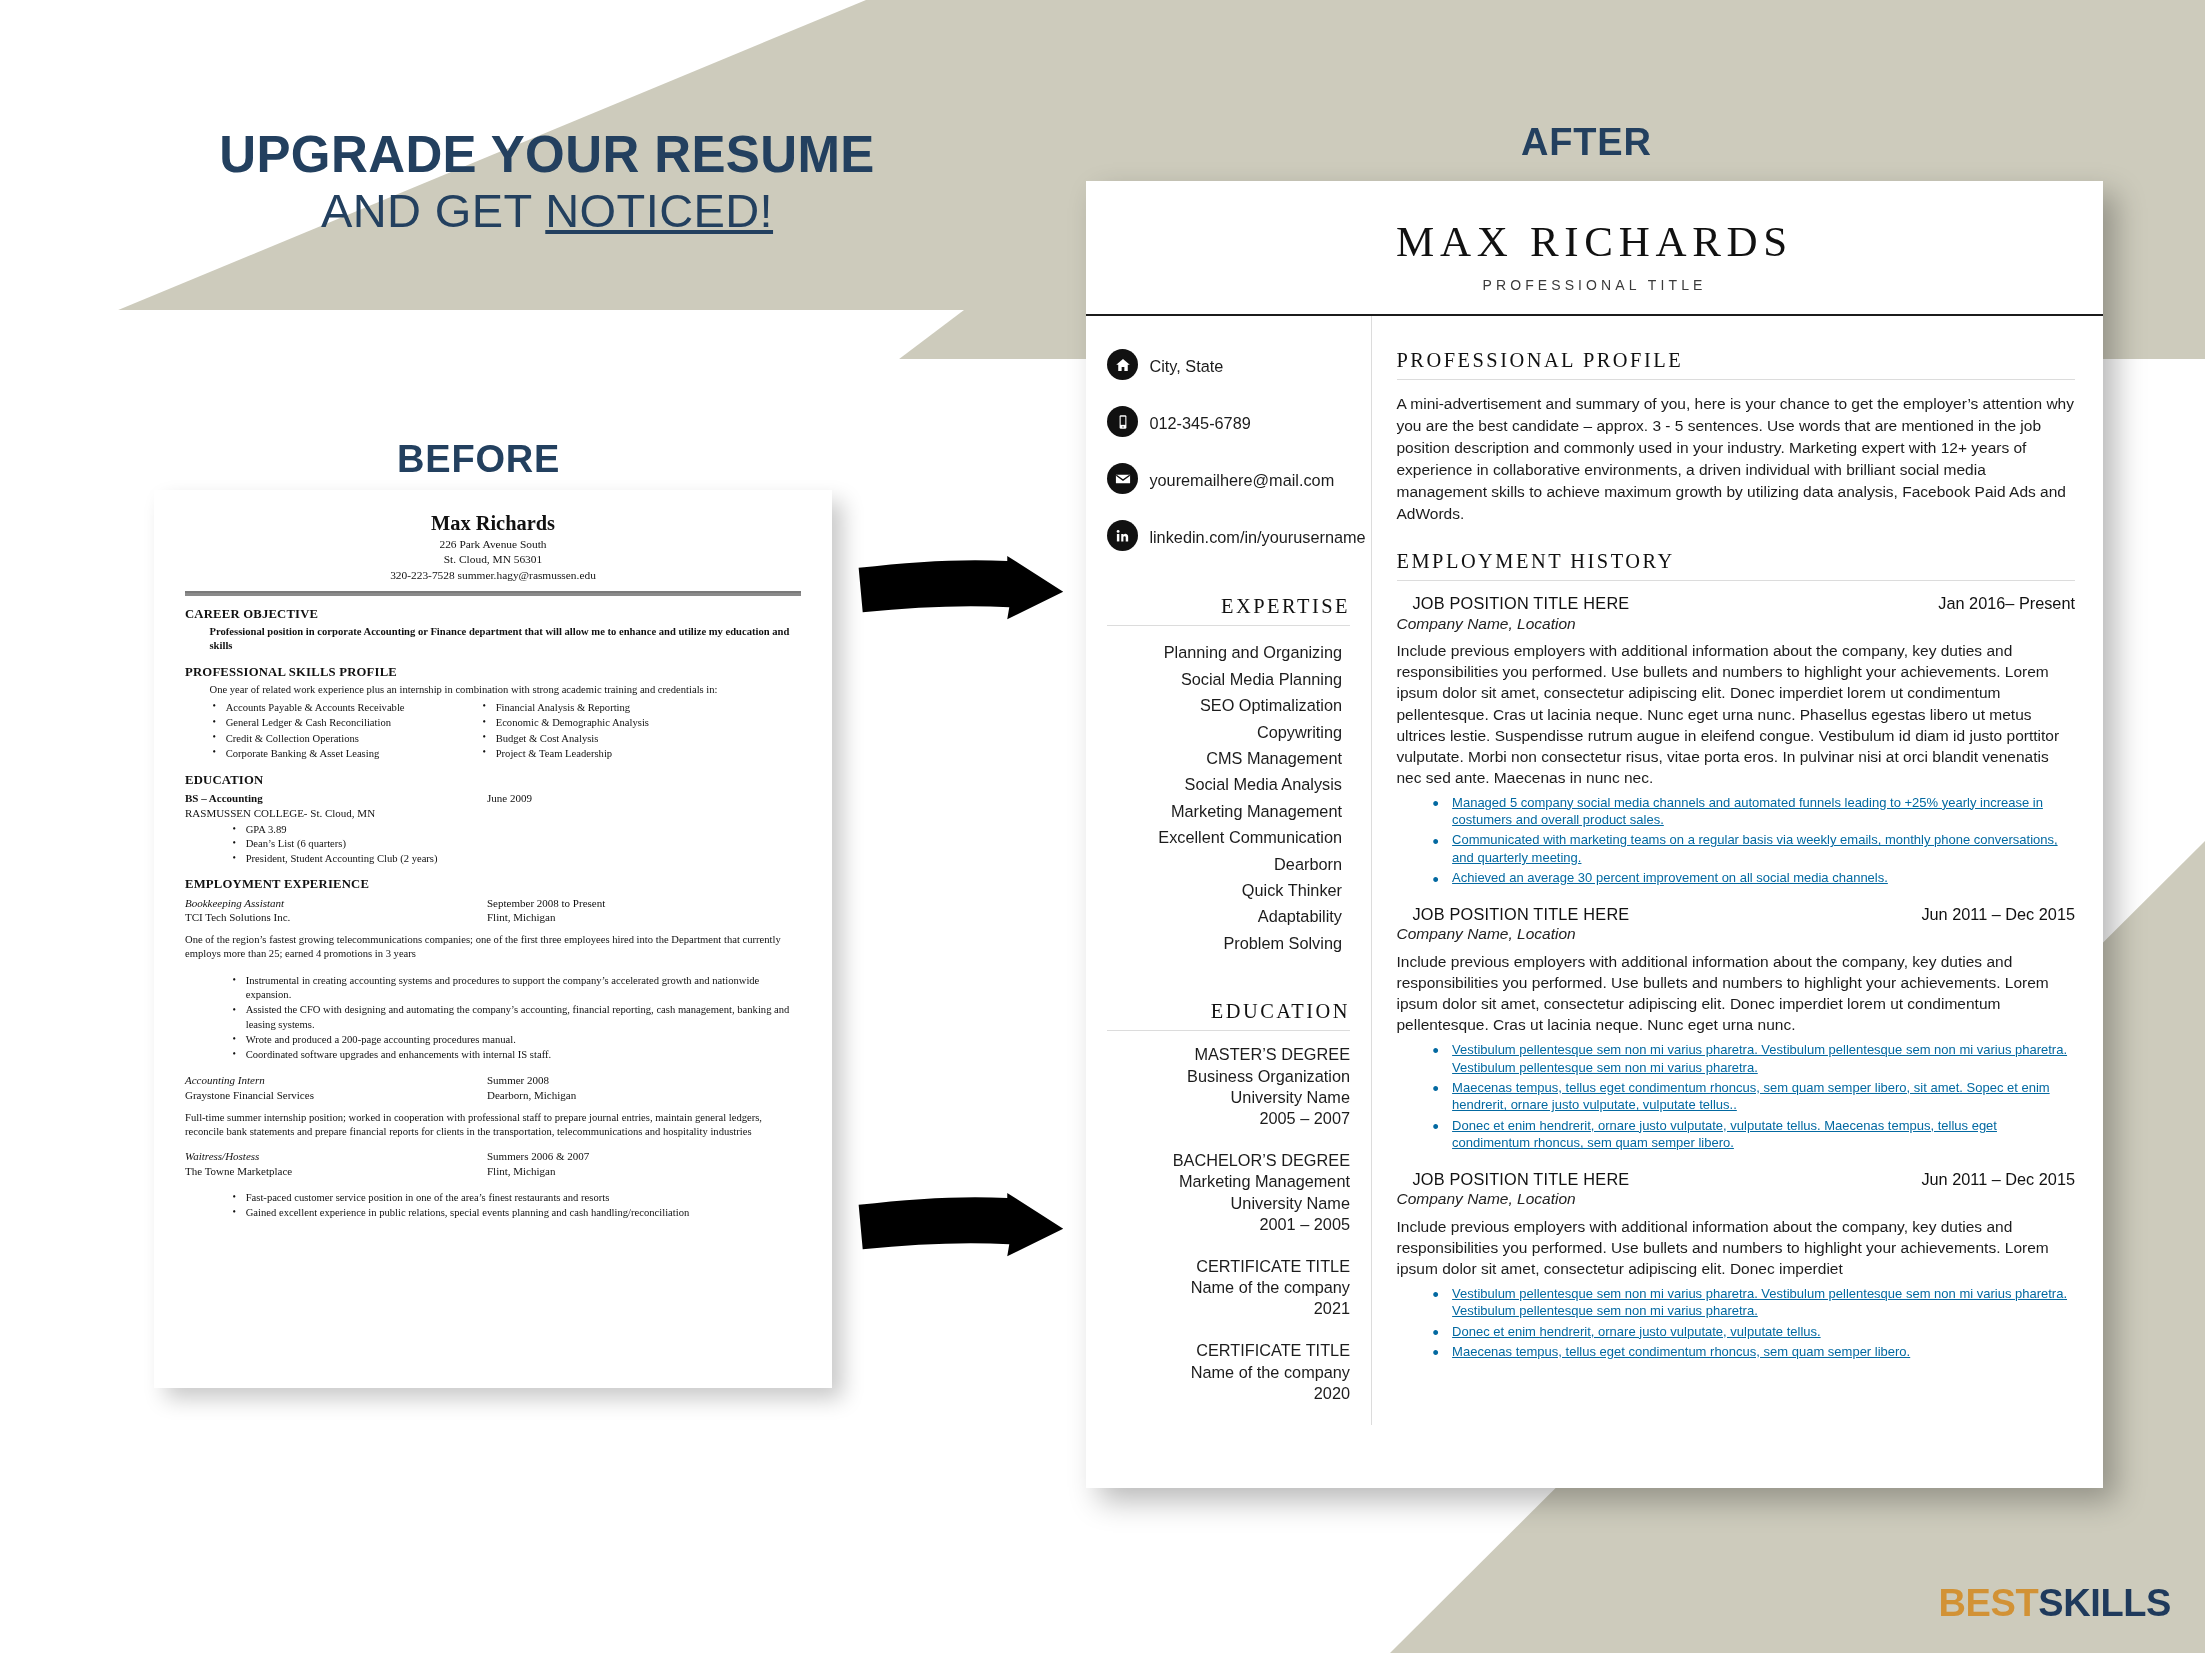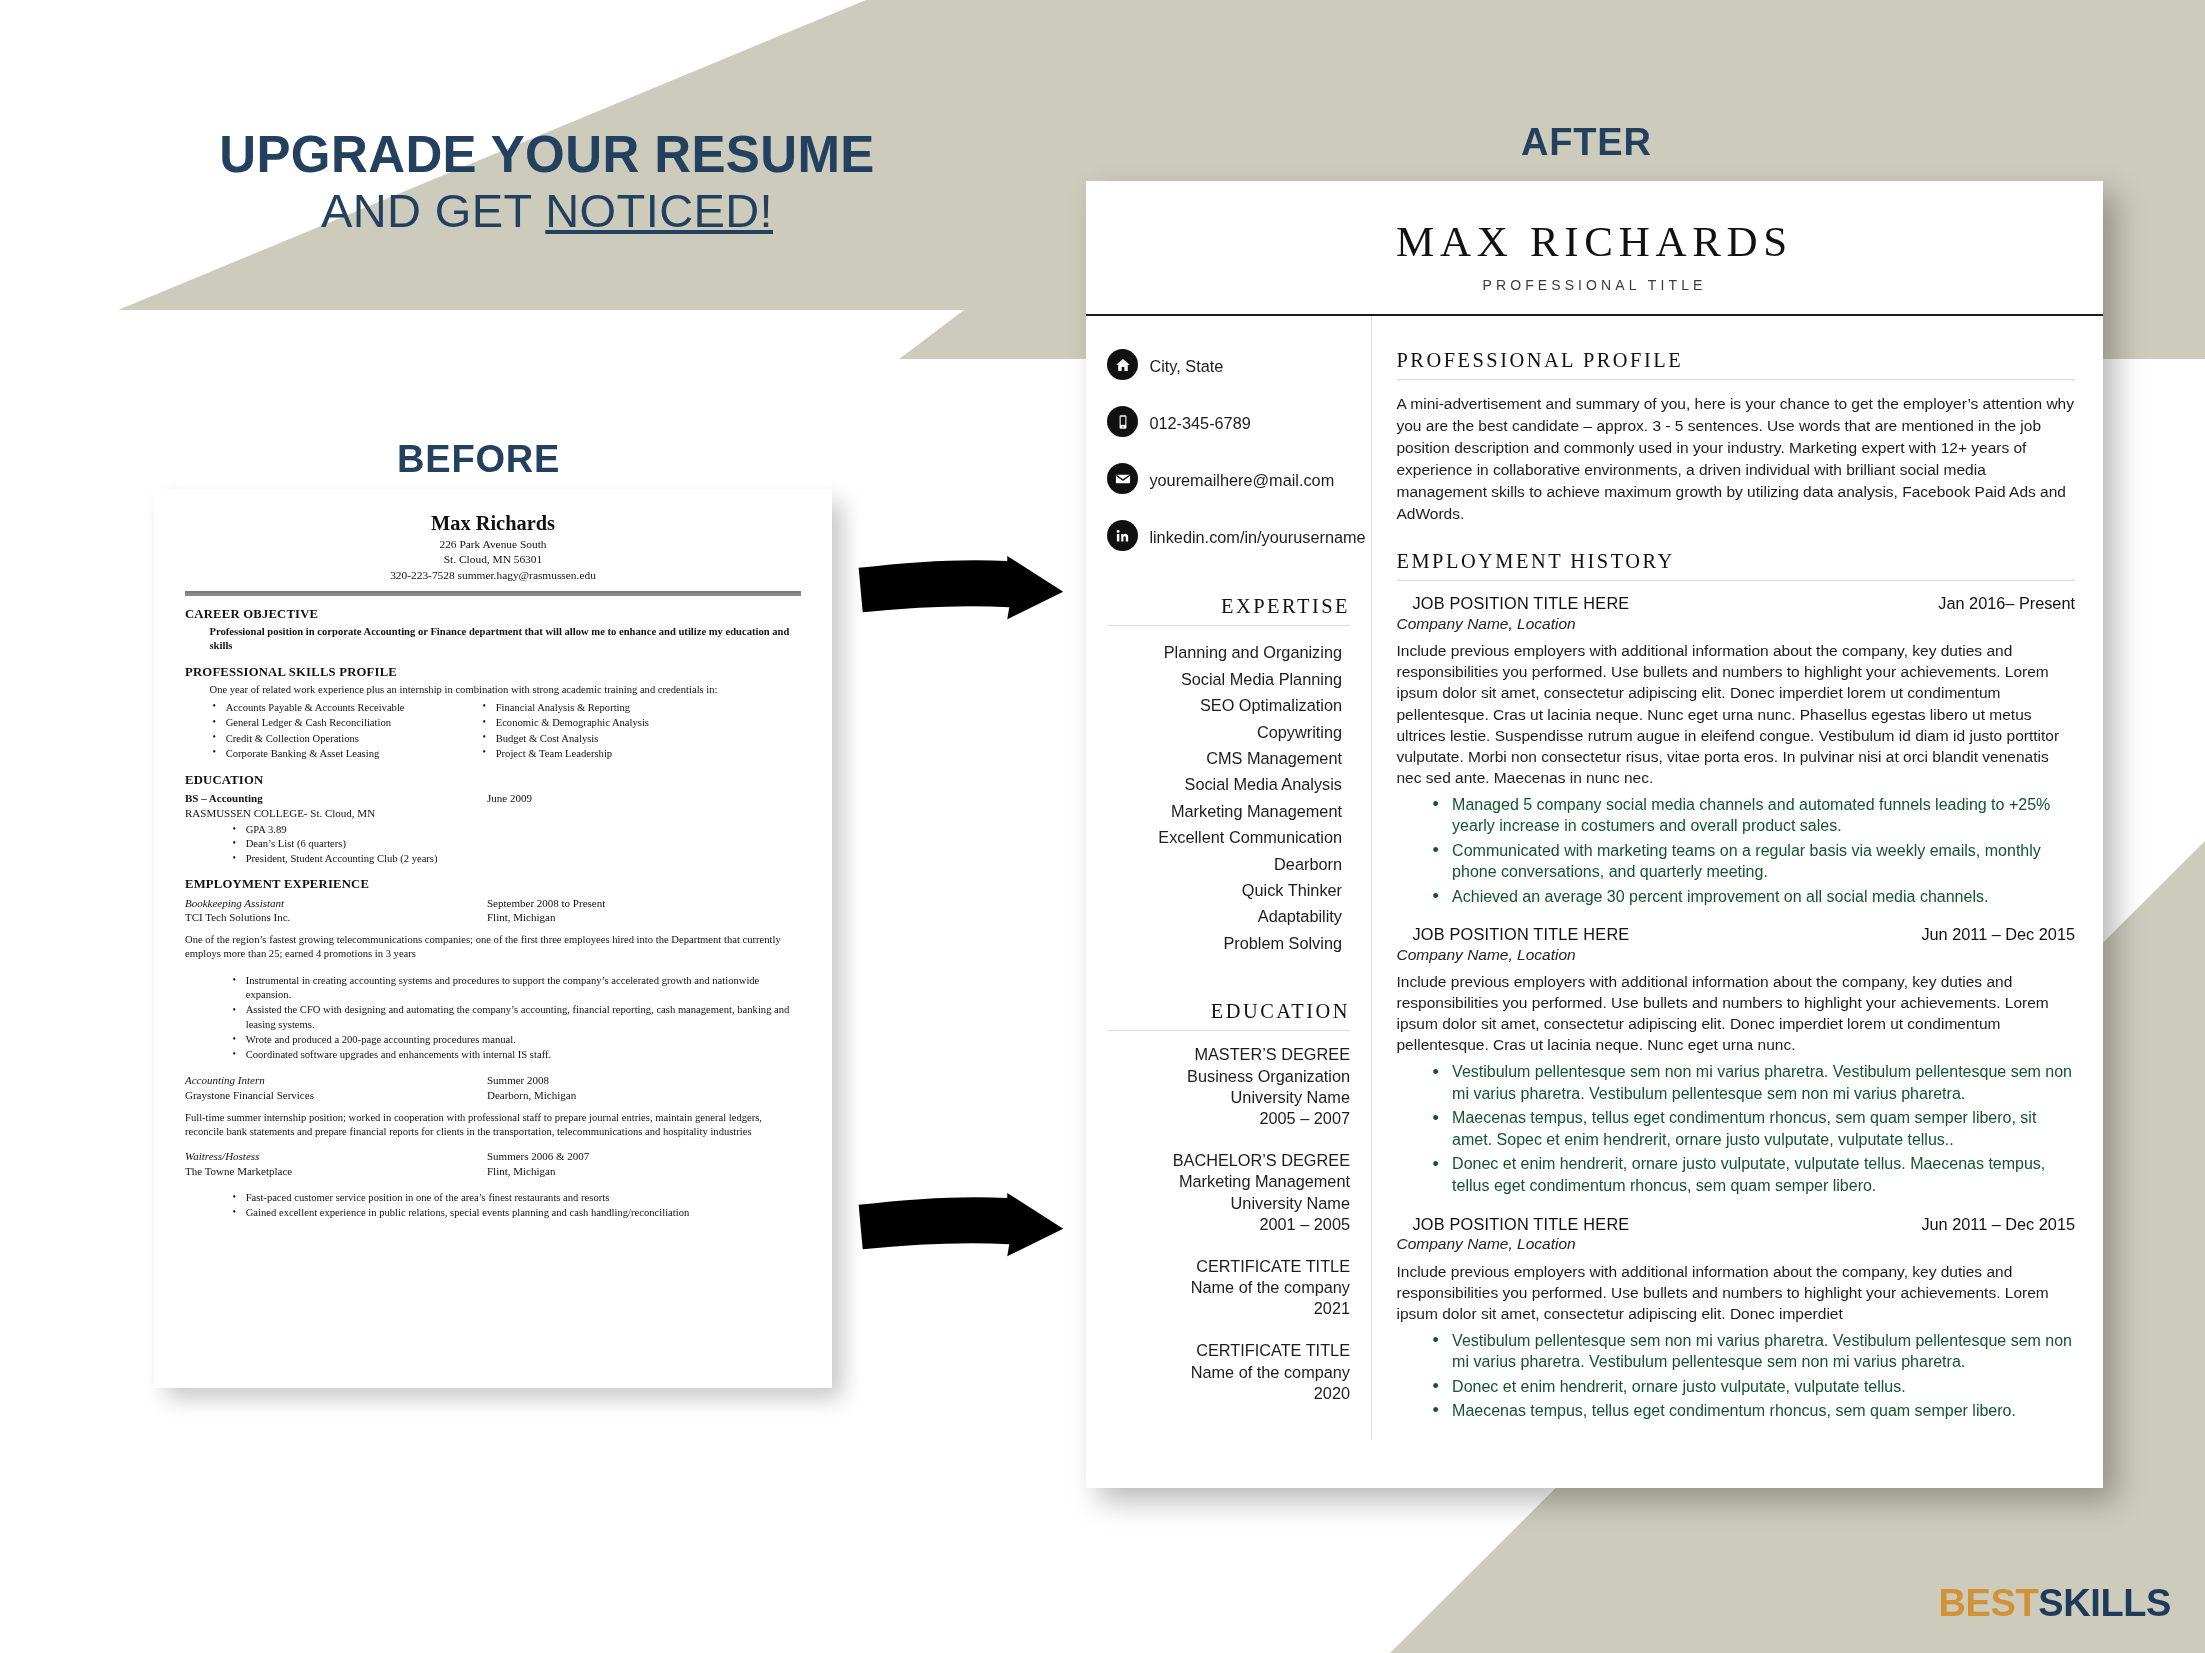--- a/index.html
+++ b/index.html
@@ -145,21 +145,21 @@
 
   .a-para{font-size:15.5px;line-height:1.42;color:#1c1c1c;margin:6px 0 0 0;text-align:left;}
 
   .job{margin-bottom:6.5px;}
   .job-top{display:flex;justify-content:space-between;align-items:baseline;margin-left:16px;}
   .job-title{font-size:16.3px;color:#111;letter-spacing:0.2px;}
   .job-date{font-size:16.3px;color:#111;}
   .job-co{font-size:15.5px;font-style:italic;color:#222;margin-top:1.6px;margin-bottom:7.4px;}
   .job-desc{font-size:15.5px;line-height:1.36;color:#1c1c1c;margin:0 0 5.7px 0;}
   .job-bullets{list-style:none;margin:0 0 18px 0;padding:0 0 0 36px;}
-  .job-bullets li{font-size:16px;line-height:1.36;color:#14532d;position:relative;padding-left:19.6px;margin-bottom:2.5px;}
+  .job-bullets li{font-size:13px;line-height:1.36;color:#0369a1;position:relative;padding-left:19.6px;margin-bottom:2.5px;text-decoration:underline;}
   .job-bullets li:before{content:"\2022";position:absolute;left:0;top:-1.6px;font-size:18px;}
 
   .spacer-24{height:24.5px;}
   .spacer-edu{height:36px;}
 
   
   .logo{
     position:absolute;right:34px;bottom:29px;z-index:8;
     font-size:38px;font-weight:bold;letter-spacing:-0.4px;
   }

